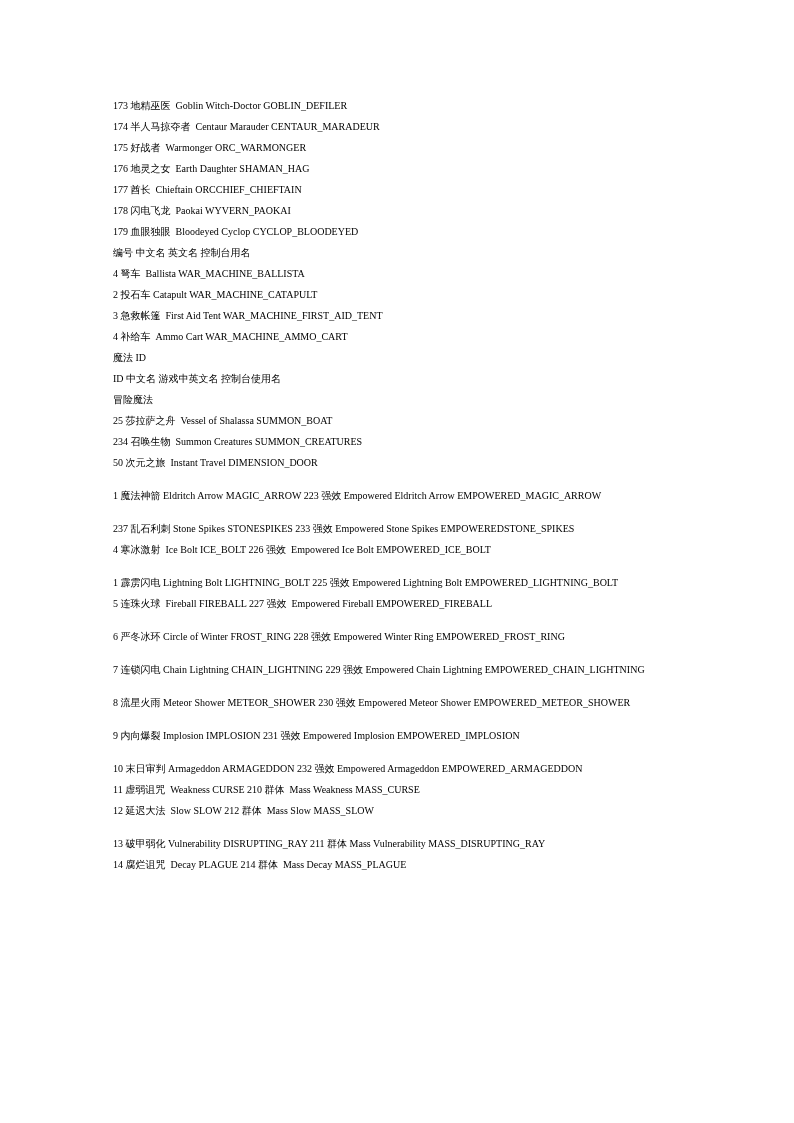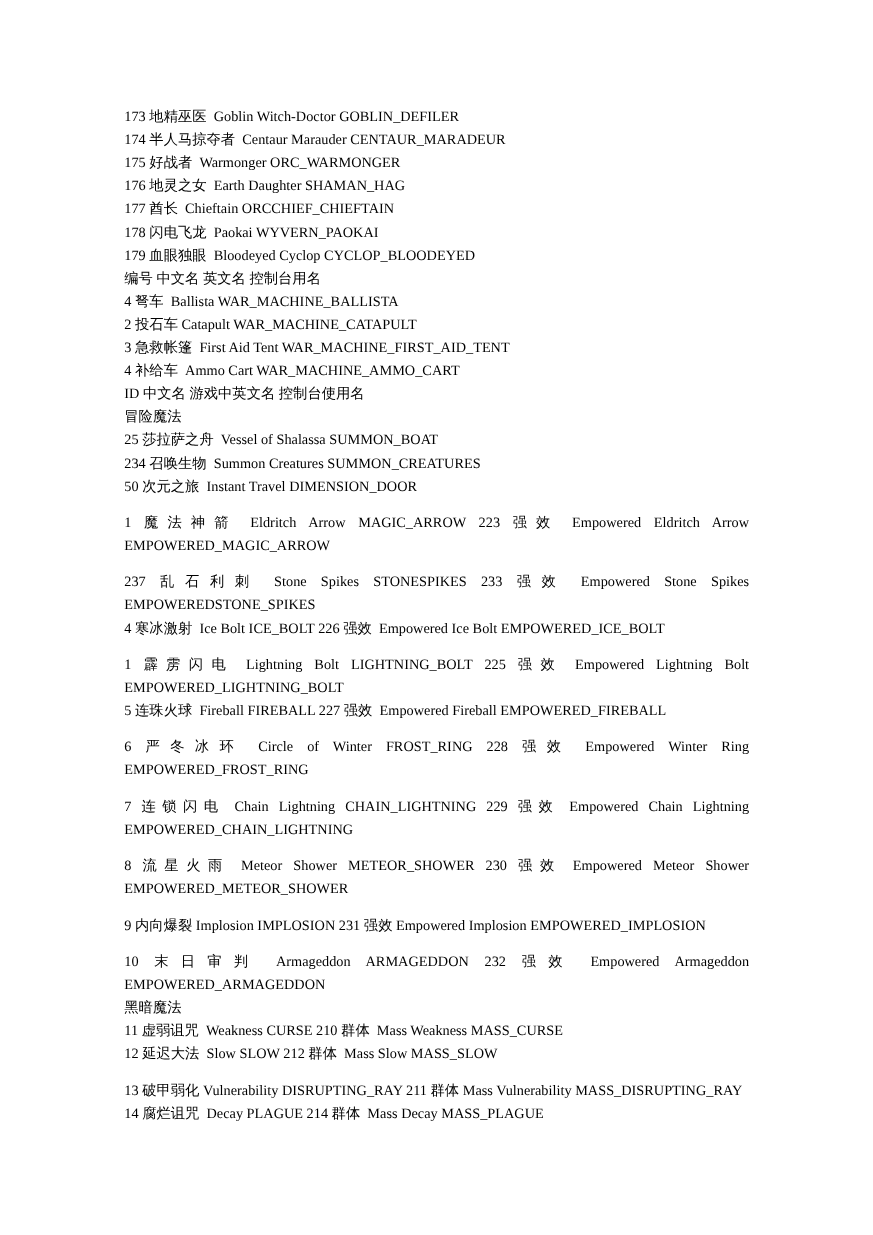--- a/index.html
+++ b/index.html
@@ -20,21 +20,21 @@
     overflow: hidden;
     box-sizing: border-box;
   }
   .text-block {
     position: absolute;
     left: 113px;
     top: 95px;
     width: 568px;
   }
   .line {
-    font-size: 13px;
+    font-size: 10px;
     line-height: 21px;
     white-space: pre-wrap;
     word-spacing: 0px;
     -webkit-font-smoothing: antialiased;
   }
   
   .line.just {
     text-align: justify;
     text-justify: inter-word;
     text-align-last: left;
@@ -54,34 +54,34 @@
       <div class="line plain">175 好战者  Warmonger ORC_WARMONGER</div>
       <div class="line plain">176 地灵之女  Earth Daughter SHAMAN_HAG</div>
       <div class="line plain">177 酋长  Chieftain ORCCHIEF_CHIEFTAIN</div>
       <div class="line plain">178 闪电飞龙  Paokai WYVERN_PAOKAI</div>
       <div class="line plain">179 血眼独眼  Bloodeyed Cyclop CYCLOP_BLOODEYED</div>
       <div class="line plain">编号 中文名 英文名 控制台用名</div>
       <div class="line plain">4 弩车  Ballista WAR_MACHINE_BALLISTA</div>
       <div class="line plain">2 投石车 Catapult WAR_MACHINE_CATAPULT</div>
       <div class="line plain">3 急救帐篷  First Aid Tent WAR_MACHINE_FIRST_AID_TENT</div>
       <div class="line plain">4 补给车  Ammo Cart WAR_MACHINE_AMMO_CART</div>
+      <div class="line plain">魔法 ID</div>
       <div class="line plain">ID 中文名 游戏中英文名 控制台使用名</div>
       <div class="line plain">冒险魔法</div>
       <div class="line plain">25 莎拉萨之舟  Vessel of Shalassa SUMMON_BOAT</div>
       <div class="line plain">234 召唤生物  Summon Creatures SUMMON_CREATURES</div>
       <div class="line plain">50 次元之旅  Instant Travel DIMENSION_DOOR</div>
       <div class="line just">1 魔法神箭 Eldritch Arrow MAGIC_ARROW 223 强效 Empowered Eldritch Arrow EMPOWERED_MAGIC_ARROW</div>
       <div class="line just">237 乱石利刺 Stone Spikes STONESPIKES 233 强效 Empowered Stone Spikes EMPOWEREDSTONE_SPIKES</div>
       <div class="line plain">4 寒冰激射  Ice Bolt ICE_BOLT 226 强效  Empowered Ice Bolt EMPOWERED_ICE_BOLT</div>
       <div class="line just">1 霹雳闪电 Lightning Bolt LIGHTNING_BOLT 225 强效 Empowered Lightning Bolt EMPOWERED_LIGHTNING_BOLT</div>
       <div class="line plain">5 连珠火球  Fireball FIREBALL 227 强效  Empowered Fireball EMPOWERED_FIREBALL</div>
       <div class="line just">6 严冬冰环 Circle of Winter FROST_RING 228 强效 Empowered Winter Ring EMPOWERED_FROST_RING</div>
       <div class="line just">7 连锁闪电 Chain Lightning CHAIN_LIGHTNING 229 强效 Empowered Chain Lightning EMPOWERED_CHAIN_LIGHTNING</div>
       <div class="line just">8 流星火雨 Meteor Shower METEOR_SHOWER 230 强效 Empowered Meteor Shower EMPOWERED_METEOR_SHOWER</div>
       <div class="line just">9 内向爆裂 Implosion IMPLOSION 231 强效 Empowered Implosion EMPOWERED_IMPLOSION</div>
       <div class="line just">10 末日审判 Armageddon ARMAGEDDON 232 强效 Empowered Armageddon EMPOWERED_ARMAGEDDON</div>
-      <div class="line plain">黑暗魔法</div>
       <div class="line plain">11 虚弱诅咒  Weakness CURSE 210 群体  Mass Weakness MASS_CURSE</div>
       <div class="line plain">12 延迟大法  Slow SLOW 212 群体  Mass Slow MASS_SLOW</div>
       <div class="line just">13 破甲弱化 Vulnerability DISRUPTING_RAY 211 群体 Mass Vulnerability MASS_DISRUPTING_RAY</div>
       <div class="line plain">14 腐烂诅咒  Decay PLAGUE 214 群体  Mass Decay MASS_PLAGUE</div>
     </div>
 </div>
 
 </body></html>

